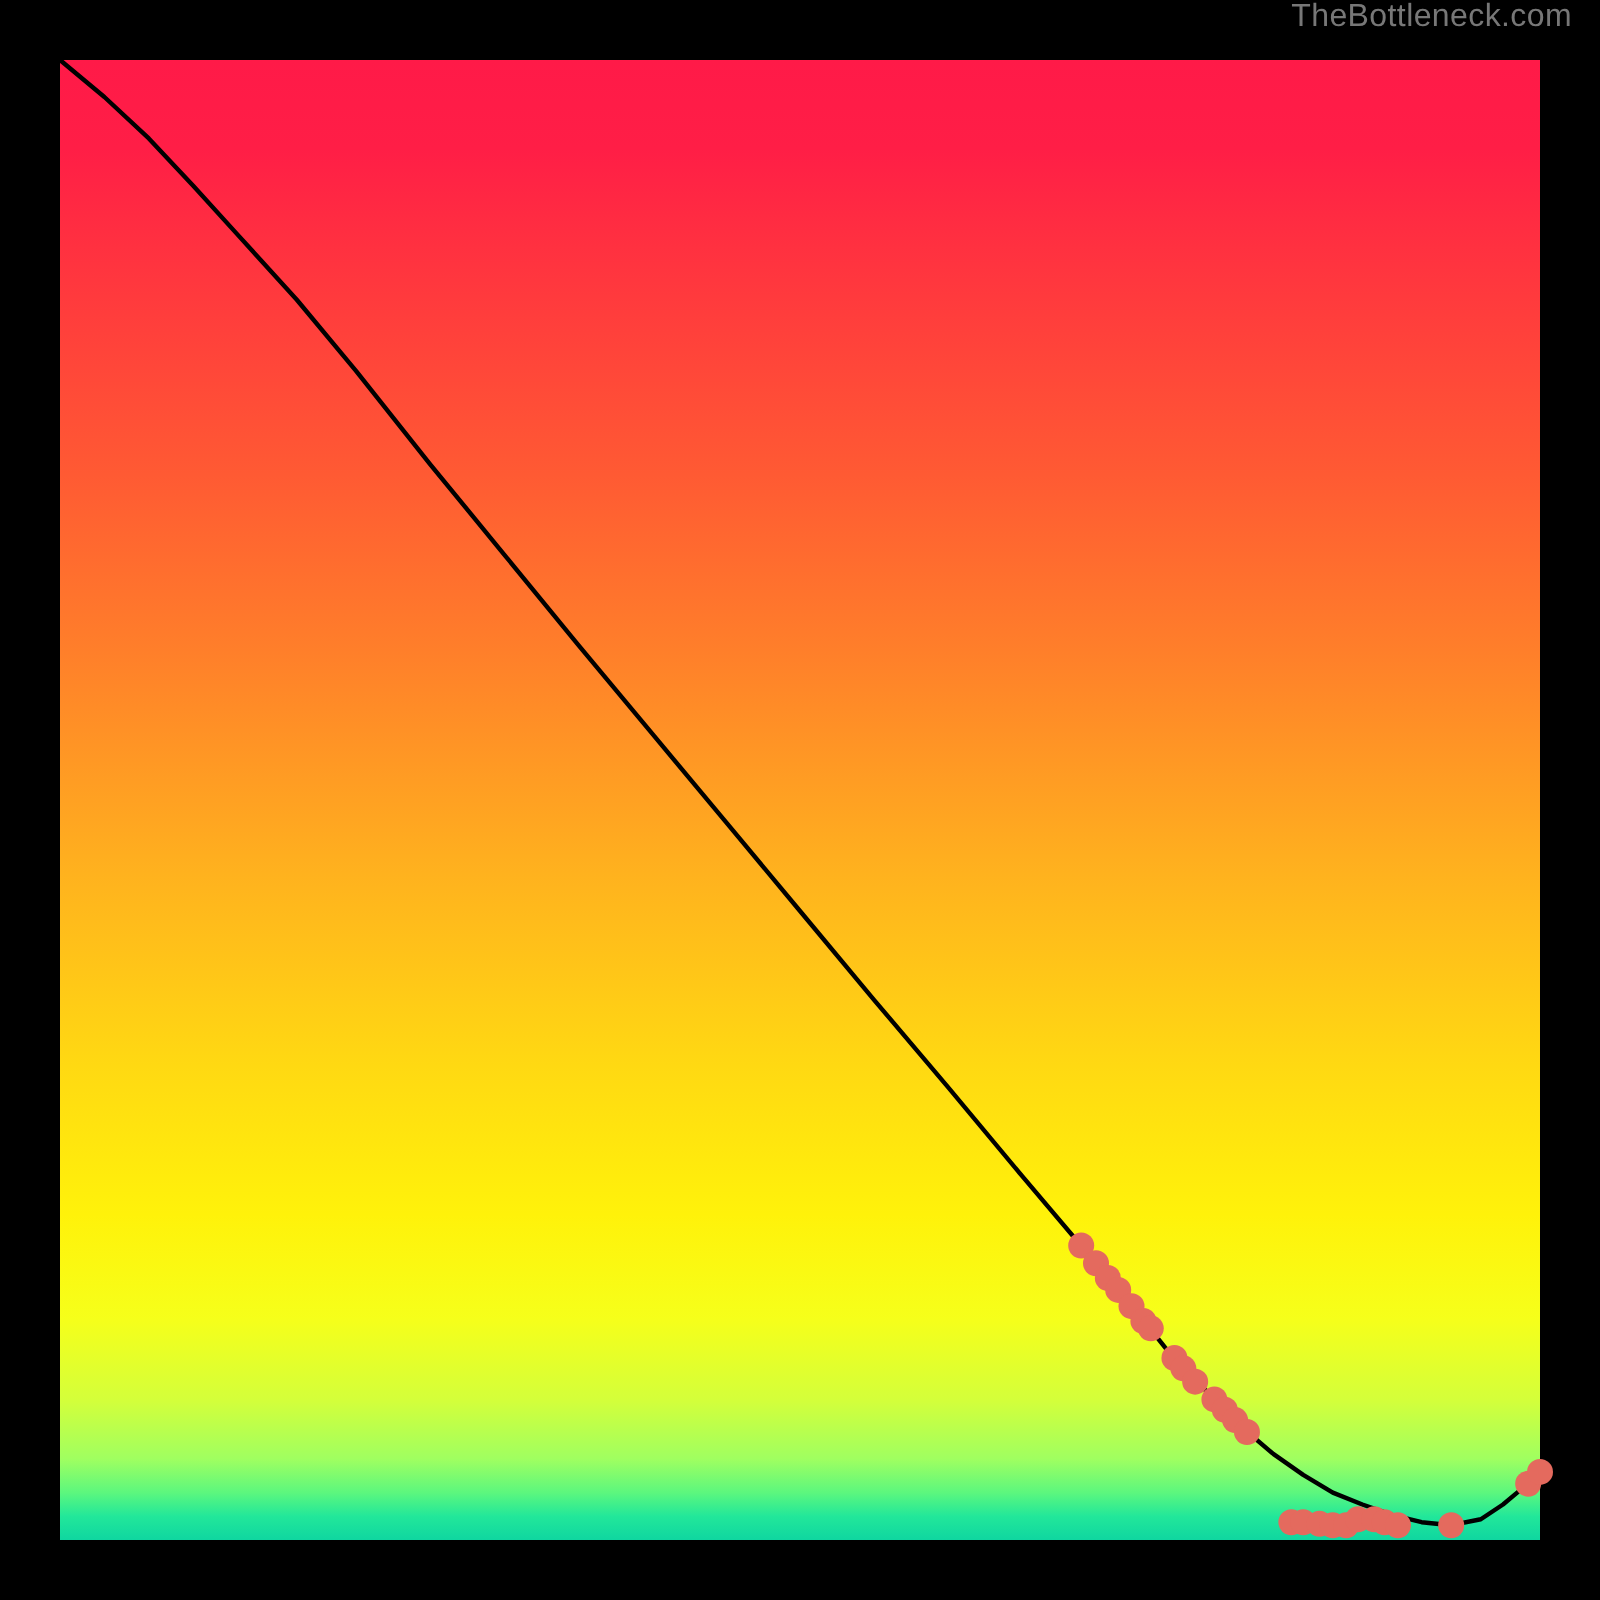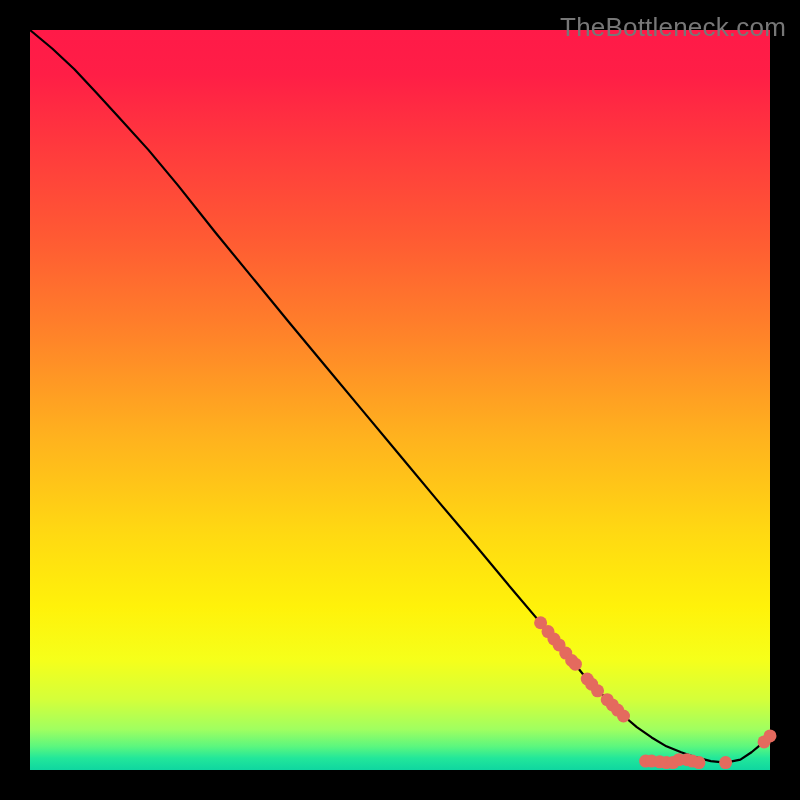--- a/index.html
+++ b/index.html
@@ -13,24 +13,24 @@
   }
   .frame {
     position: absolute;
     top: 0; left: 0;
     width: 800px;
     height: 800px;
     background: #000;
   }
   .watermark {
     position: absolute;
-    top: 12px;
+    top: 0;
     right: 14px;
     color: #777;
-    font-size: 26px;
+    font-size: 16px;
     font-weight: 400;
     letter-spacing: 0.2px;
     user-select: none;
   }
   svg {
     position: absolute;
     top: 0; left: 0;
   }
 </style>
 </head>

